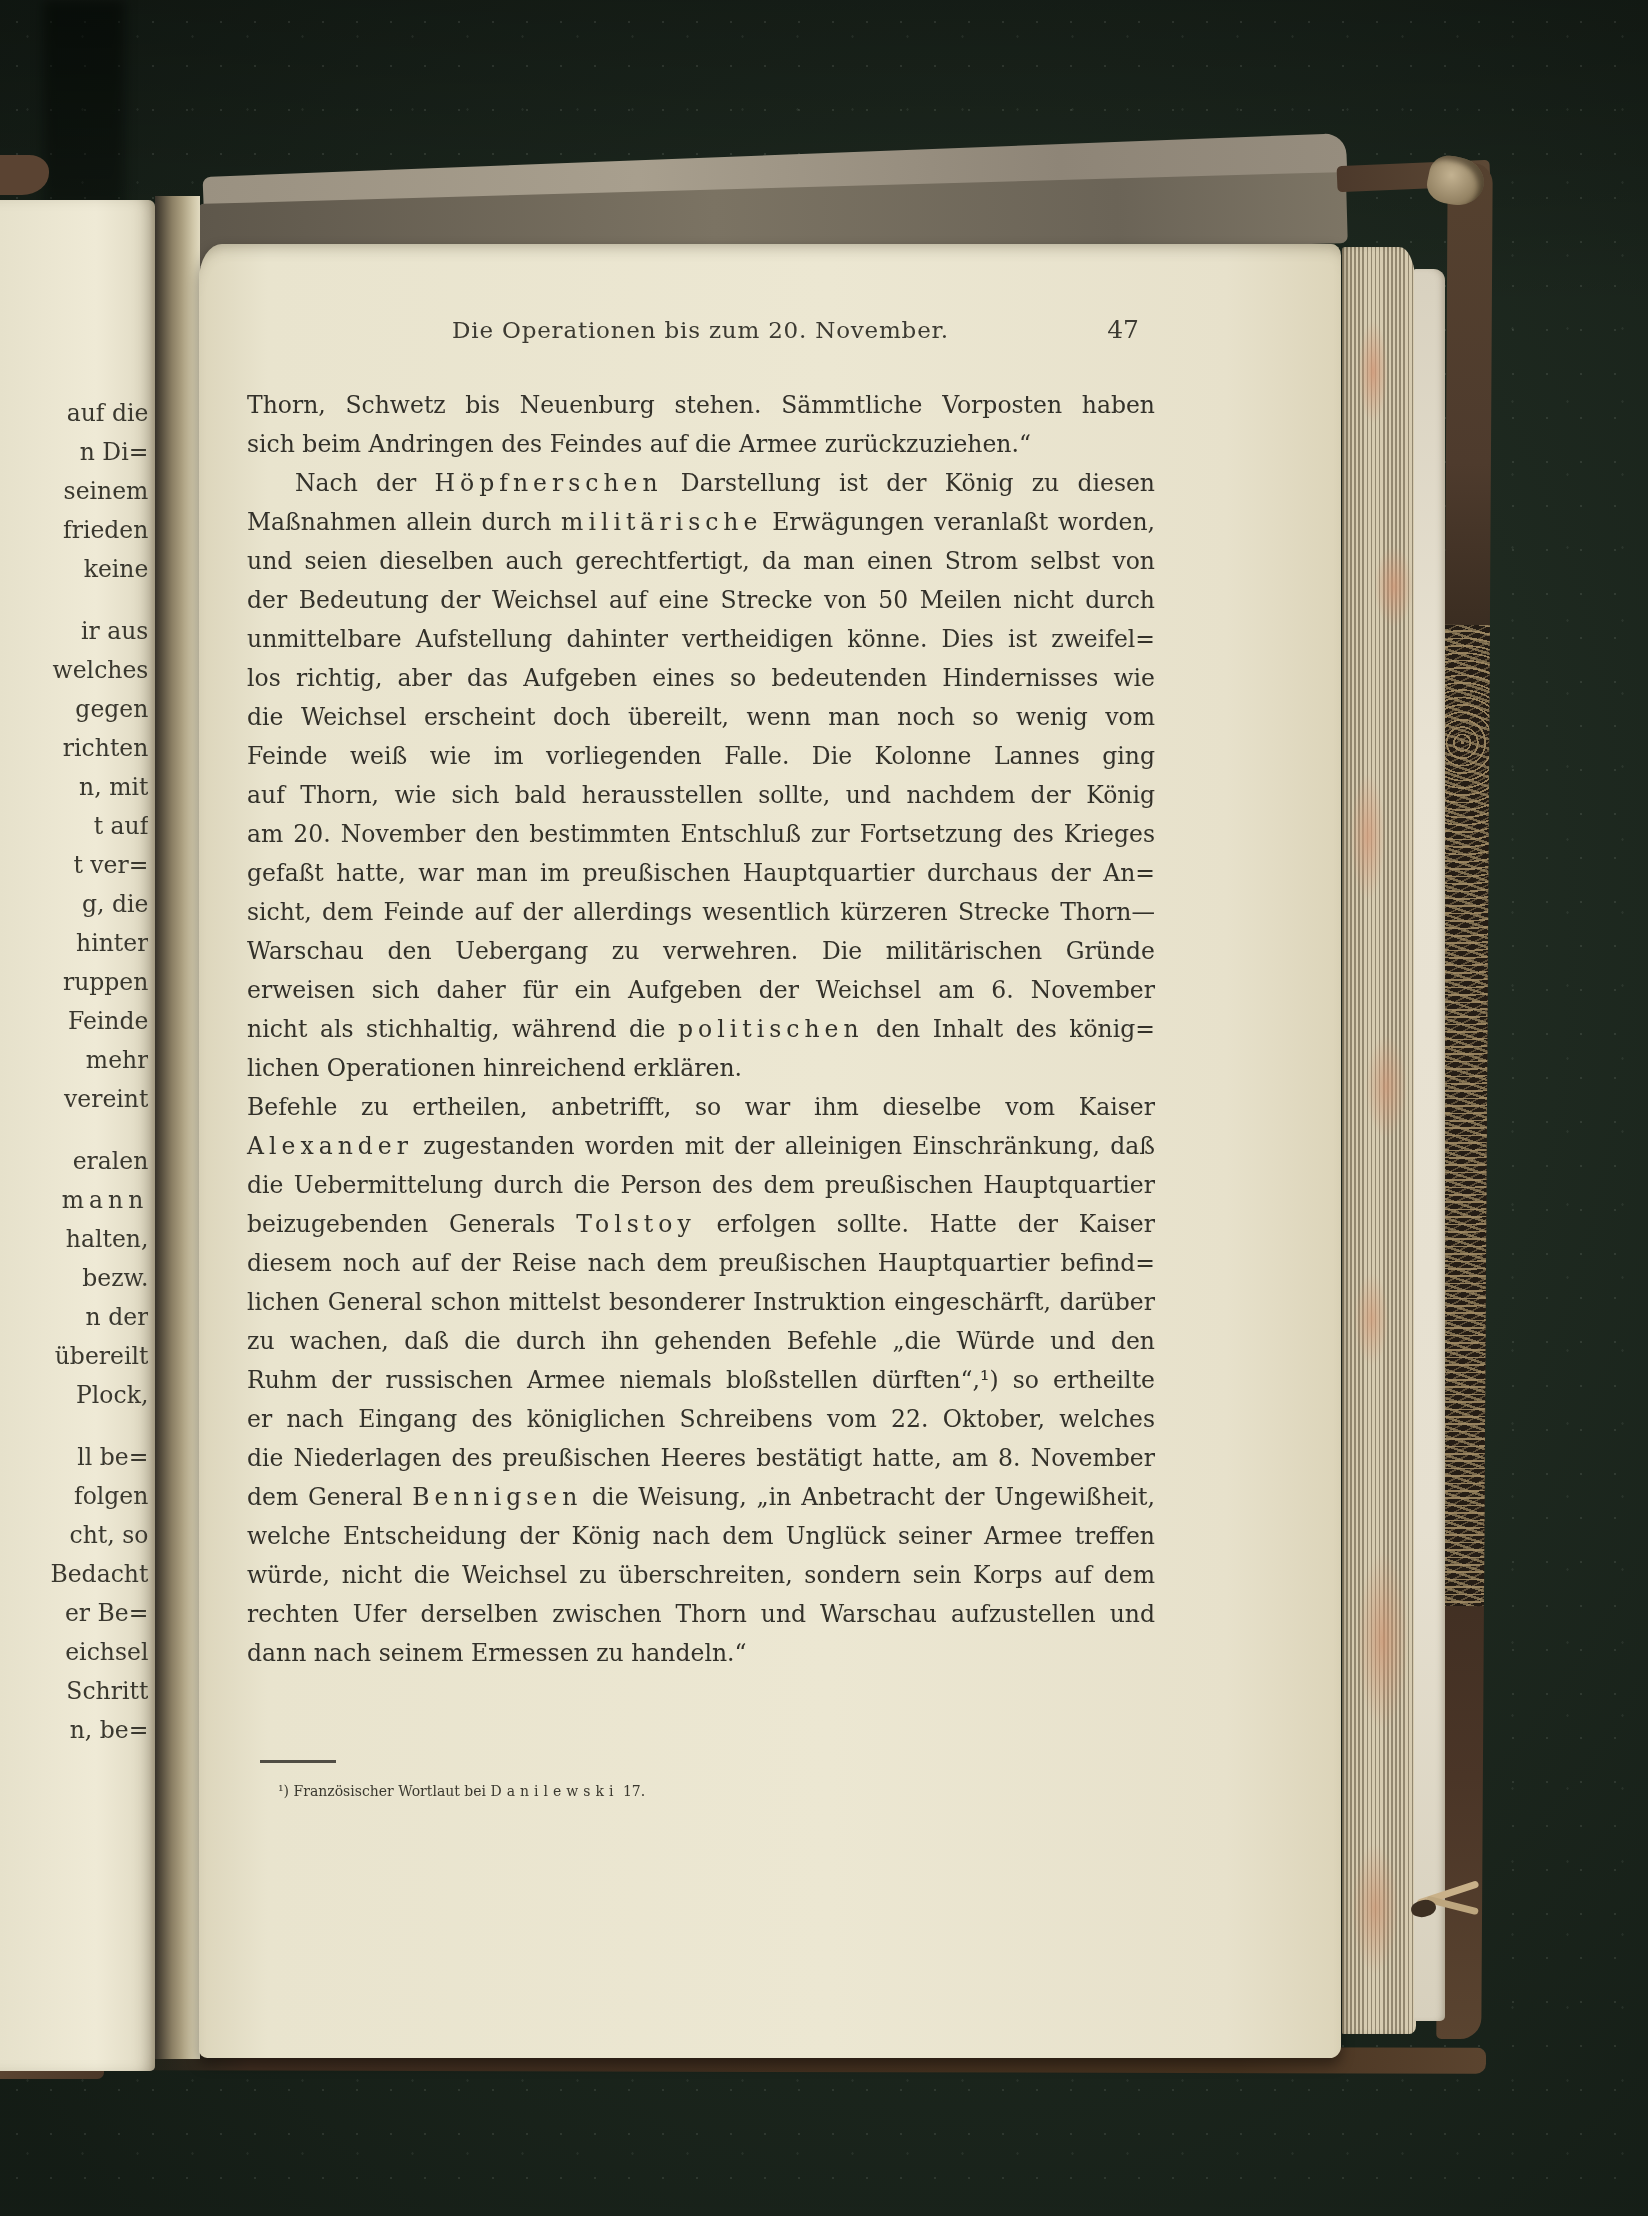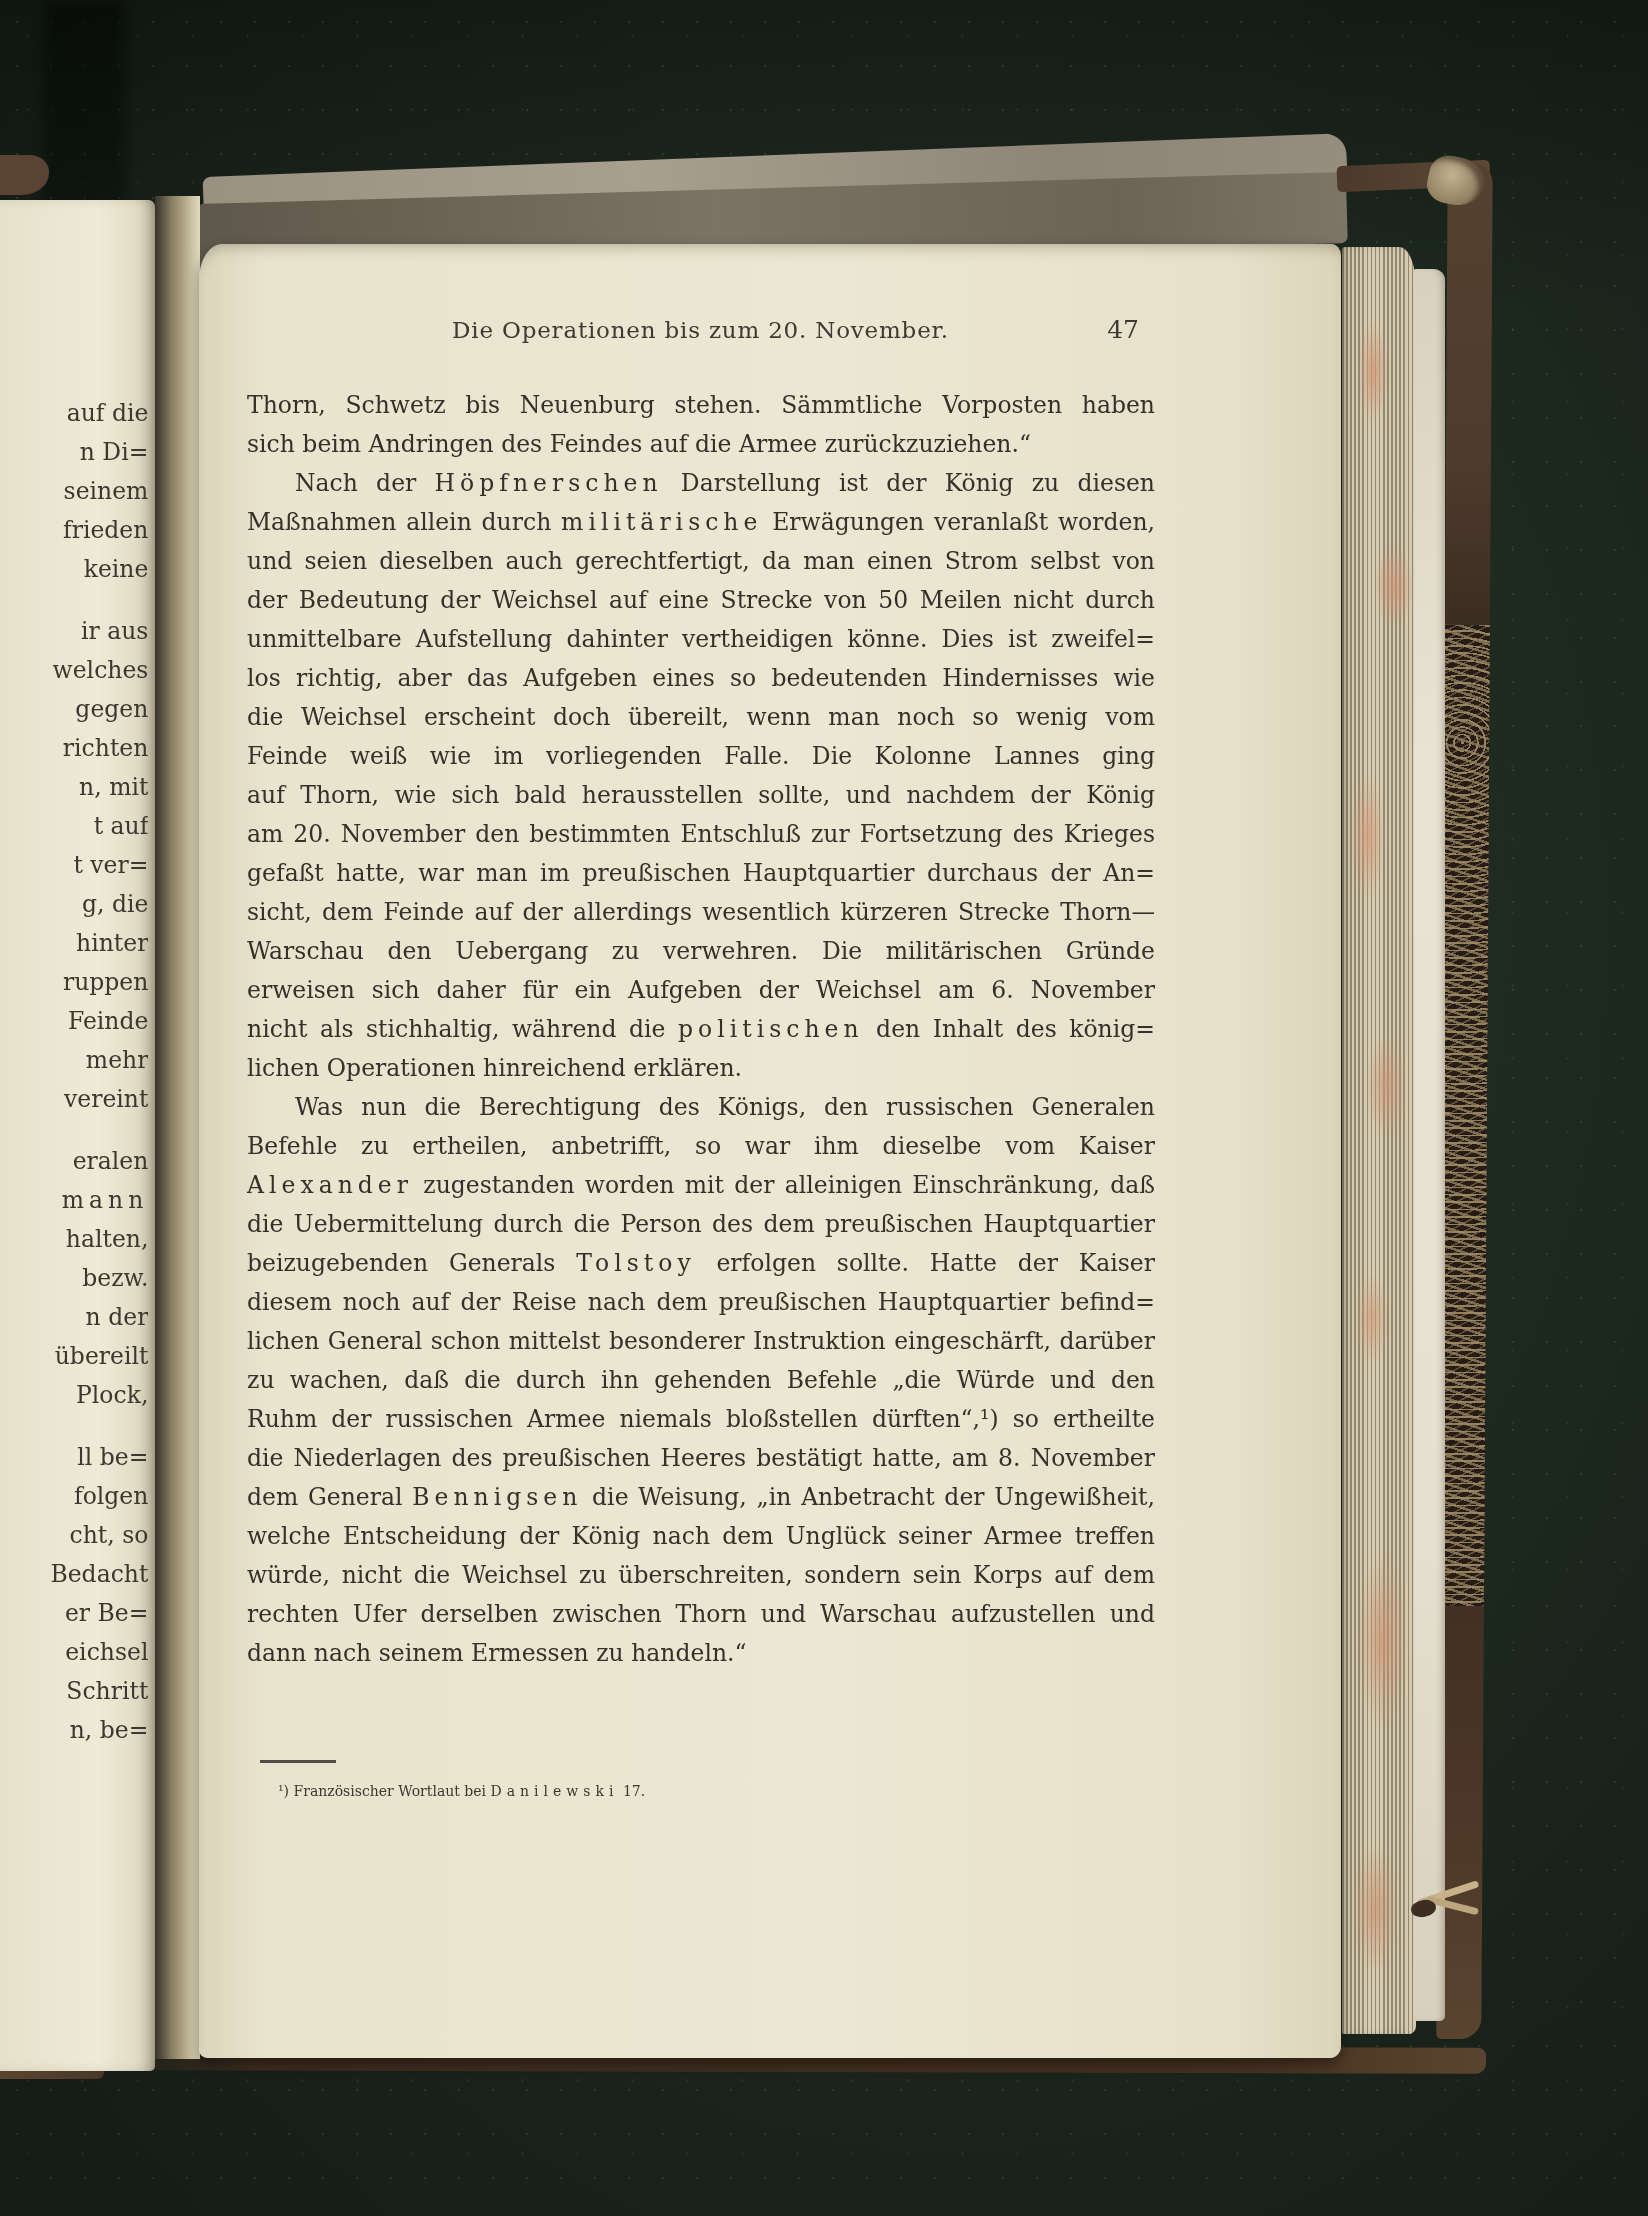--- a/index.html
+++ b/index.html
@@ -182,29 +182,29 @@
         <div class="tline">die Weichsel erscheint doch übereilt, wenn man noch so wenig vom</div>
         <div class="tline">Feinde weiß wie im vorliegenden Falle.  Die Kolonne Lannes ging</div>
         <div class="tline">auf Thorn, wie sich bald herausstellen sollte, und nachdem der König</div>
         <div class="tline">am 20. November den bestimmten Entschluß zur Fortsetzung des Krieges</div>
         <div class="tline">gefaßt hatte, war man im preußischen Hauptquartier durchaus der An=</div>
         <div class="tline">sicht, dem Feinde auf der allerdings wesentlich kürzeren Strecke Thorn—</div>
         <div class="tline">Warschau den Uebergang zu verwehren.  Die militärischen Gründe</div>
         <div class="tline">erweisen sich daher für ein Aufgeben der Weichsel am 6. November</div>
         <div class="tline">nicht als stichhaltig, während die <span class="sp">politischen</span> den Inhalt des könig=</div>
         <div class="tline end">lichen Operationen hinreichend erklären.</div>
-        <div class="tline ind">Was nun die Berechtigung des Königs, den russischen Generalen</div>
         <div class="tline">Befehle zu ertheilen, anbetrifft, so war ihm dieselbe vom Kaiser</div>
         <div class="tline"><span class="sp">Alexander</span> zugestanden worden mit der alleinigen Einschränkung, daß</div>
         <div class="tline">die Uebermittelung durch die Person des dem preußischen Hauptquartier</div>
         <div class="tline">beizugebenden Generals <span class="sp">Tolstoy</span> erfolgen sollte.  Hatte der Kaiser</div>
         <div class="tline">diesem noch auf der Reise nach dem preußischen Hauptquartier befind=</div>
         <div class="tline">lichen General schon mittelst besonderer Instruktion eingeschärft, darüber</div>
         <div class="tline">zu wachen, daß die durch ihn gehenden Befehle „die Würde und den</div>
         <div class="tline">Ruhm der russischen Armee niemals bloßstellen dürften“,¹) so ertheilte</div>
+        <div class="tline">er nach Eingang des königlichen Schreibens vom 22. Oktober, welches</div>
         <div class="tline">die Niederlagen des preußischen Heeres bestätigt hatte, am 8. November</div>
         <div class="tline">dem General <span class="sp">Bennigsen</span> die Weisung, „in Anbetracht der Ungewißheit,</div>
         <div class="tline">welche Entscheidung der König nach dem Unglück seiner Armee treffen</div>
         <div class="tline">würde, nicht die Weichsel zu überschreiten, sondern sein Korps auf dem</div>
         <div class="tline">rechten Ufer derselben zwischen Thorn und Warschau aufzustellen und</div>
         <div class="tline end">dann nach seinem Ermessen zu handeln.“</div>
       </div>
     <div class="fnrule"></div>
     <div class="footnote">¹) Französischer Wortlaut bei <span class="sp">Danilewski</span> 17.</div>
   </div>

